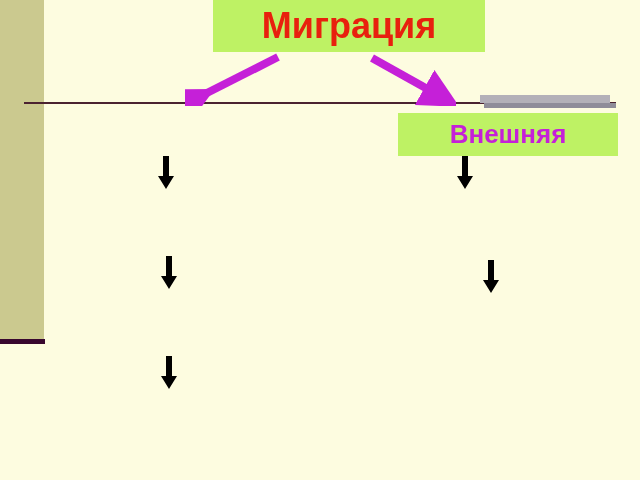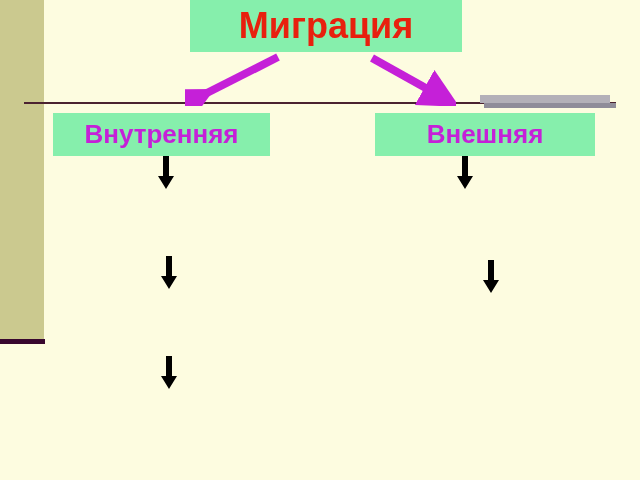--- a/index.html
+++ b/index.html
@@ -62,25 +62,26 @@
   }
   .grey-bar .gb-bottom {
     position: absolute;
     left: 4px; top: 8px;
     width: 132px; height: 5px;
     background: #8F8C99;
   }
   
   .box {
     position: absolute;
-    background: #86efac;
+    background: #bef264;
     display: flex;
     align-items: center;
     justify-content: center;
     white-space: nowrap;
+    margin-left: 23px;
   }
   #title-box {
     left: 190px;
     top: 0px;
     width: 272px;
     height: 52px;
   }
   #title-box .label {
     color: #E8200E;
     font-size: 36px;
@@ -145,23 +146,20 @@
 
   <svg class="diag-arrow" style="left:366px; top:52px; width:90px; height:54px;" viewBox="0 0 90 54">
     <defs>
       <marker id="mkR" markerWidth="5" markerHeight="5" refX="2.2" refY="2.5" orient="auto" markerUnits="strokeWidth">
         <path d="M0,0 L5,2.5 L0,5 z" fill="#C520D8"></path>
       </marker>
     </defs>
     <line x1="6" y1="6" x2="74" y2="44" stroke="#C520D8" stroke-width="8" marker-end="url(#mkR)"></line>
   </svg>
 
-  <div id="box-internal" class="box">
-    <span class="branch-label">Внутренняя</span>
-  </div>
 
   <div id="box-external" class="box">
     <span class="branch-label">Внешняя</span>
   </div>
 
   <svg class="down-arrow" style="left:156px; top:156px; width:20px; height:34px;" viewBox="0 0 20 34">
     <path d="M7,0 L13,0 L13,20 L18,20 L10,33 L2,20 L7,20 Z" fill="#000000"></path>
   </svg>
 
   <svg class="down-arrow" style="left:159px; top:256px; width:20px; height:34px;" viewBox="0 0 20 34">

